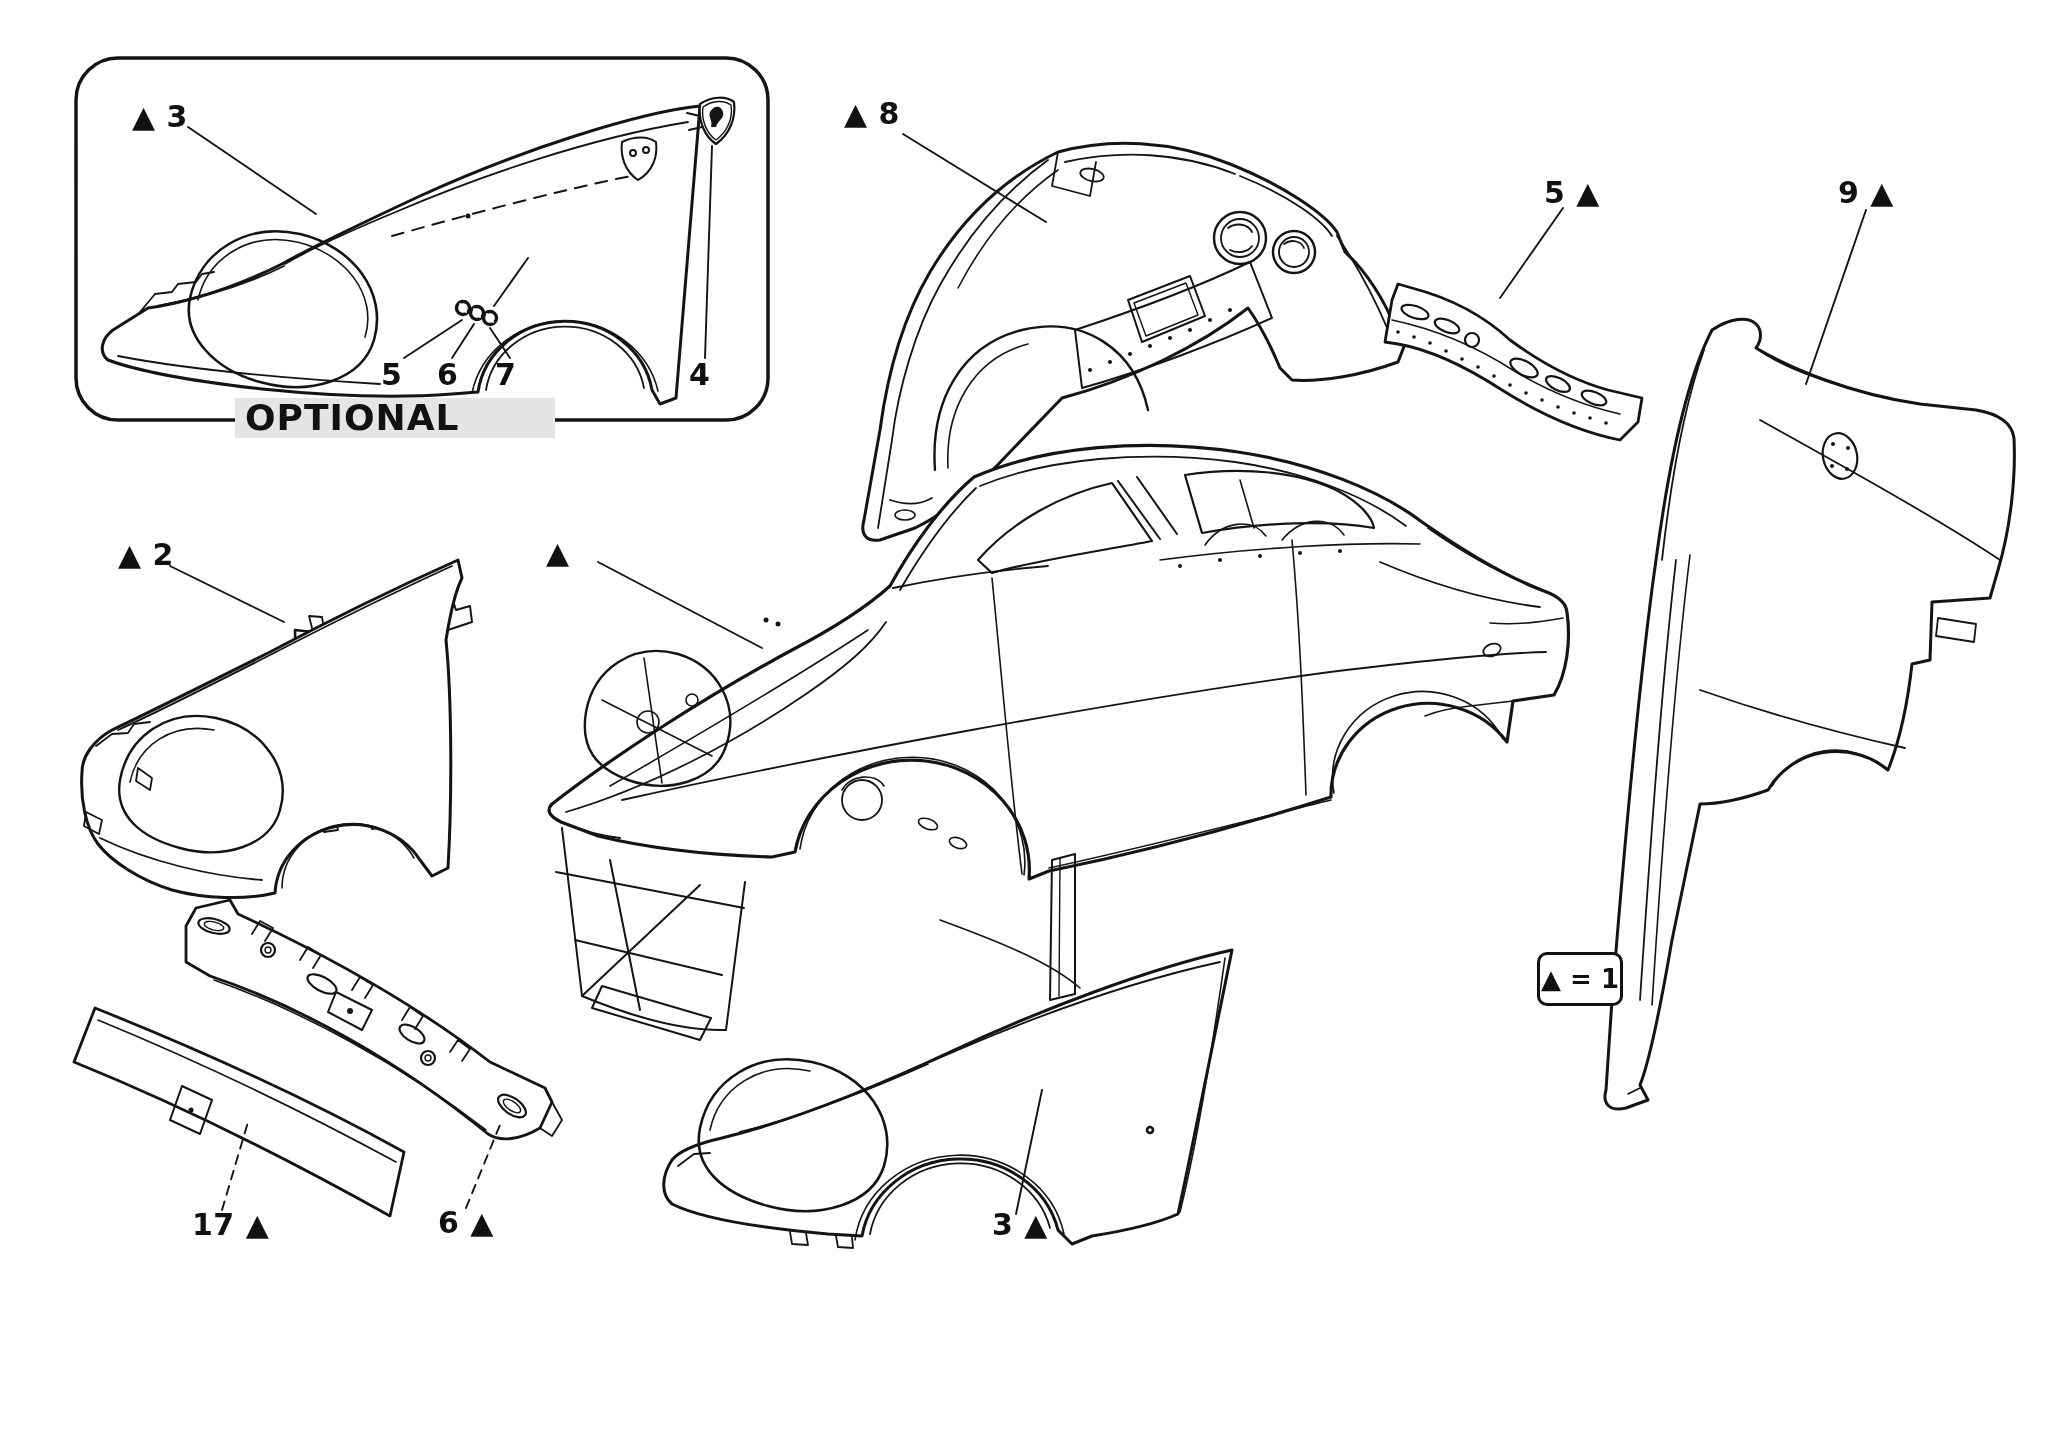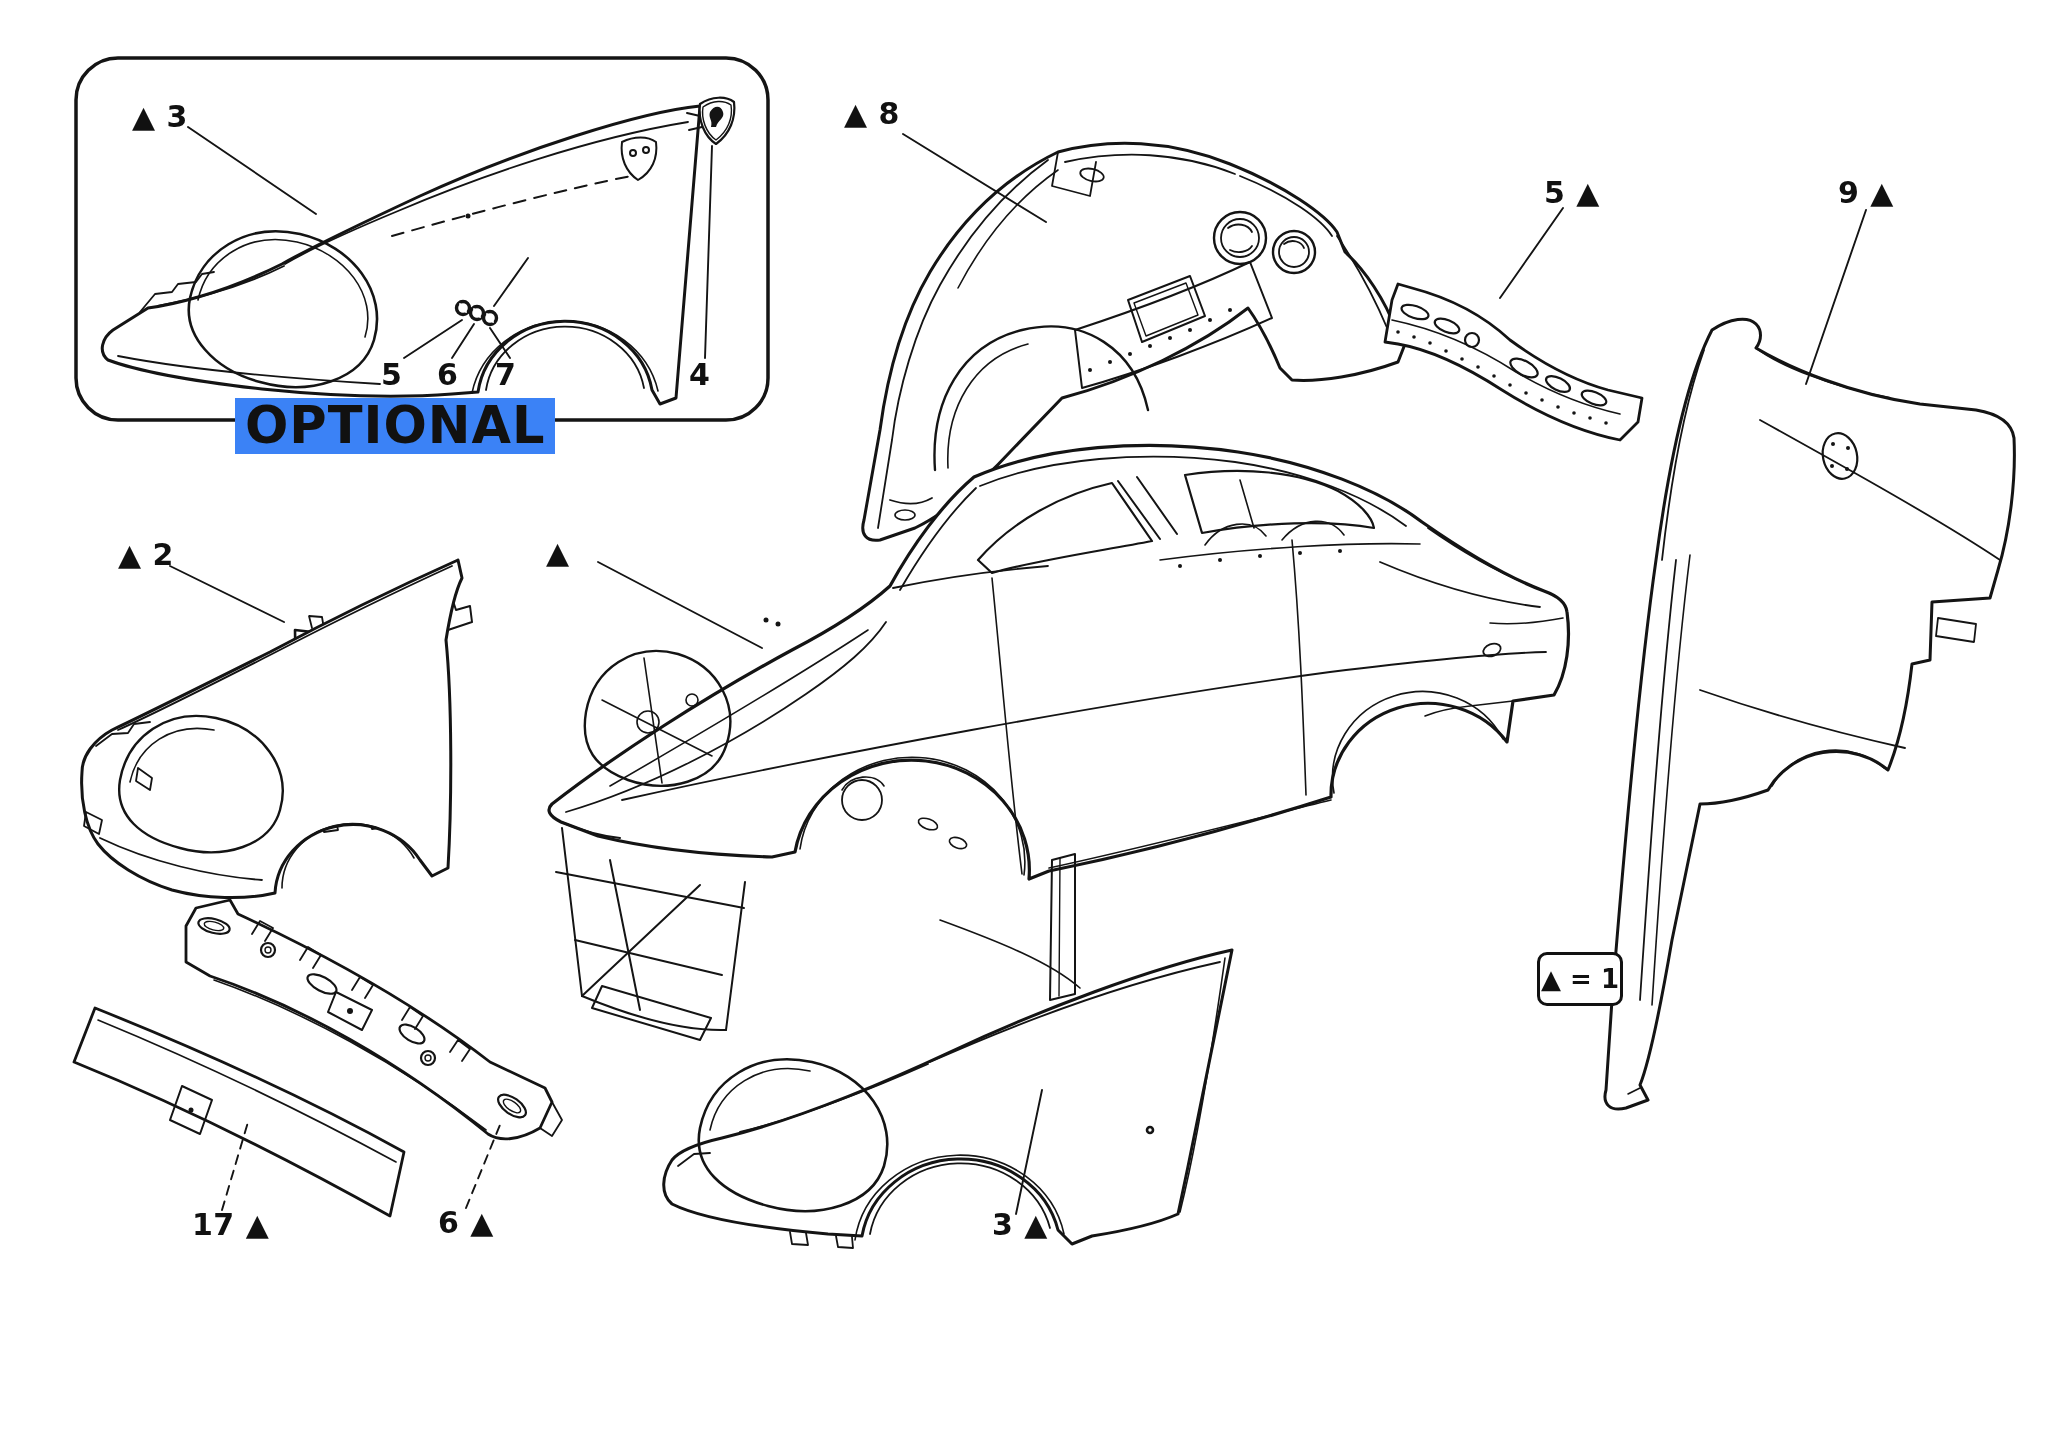--- a/index.html
+++ b/index.html
@@ -1,22 +1,22 @@
 <!DOCTYPE html>
 <html><head>
 <meta charset="utf-8">
 <style>
   html,body{margin:0;padding:0;background:#ffffff;}
   #canvas{position:relative;width:2048px;height:1447px;background:#ffffff;overflow:hidden;
           font-family:"DejaVu Sans", sans-serif;}
   #art{position:absolute;left:0;top:0;z-index:1;}
   .lbl{position:absolute;z-index:2;font-weight:bold;font-size:30px;color:#111;
        line-height:1;white-space:nowrap;letter-spacing:0.5px;}
-  .caption{position:absolute;z-index:3;font-weight:bold;font-size:51px;color:#111;
-       background:#3b82f6;padding:0 10px;letter-spacing:1px;line-height:1.1;}
+  .caption{position:absolute;z-index:3;font-weight:bold;font-size:36px;color:#111;
+       background:#e5e5e5;padding:0 10px;letter-spacing:1px;line-height:1.1;}
   .legend-box{position:absolute;z-index:2;border:3.5px solid #111;border-radius:10px;
        width:80px;height:48px;display:flex;align-items:center;justify-content:center;
        font-weight:bold;font-size:26px;color:#111;background:#fff;}
 </style>
 </head>
 <body>
 
 <div id="canvas">
 
 <svg id="art" width="2048" height="1447" viewBox="0 0 2048 1447" xmlns="http://www.w3.org/2000/svg" fill="none" stroke="#141414" stroke-linecap="round" stroke-linejoin="round">

